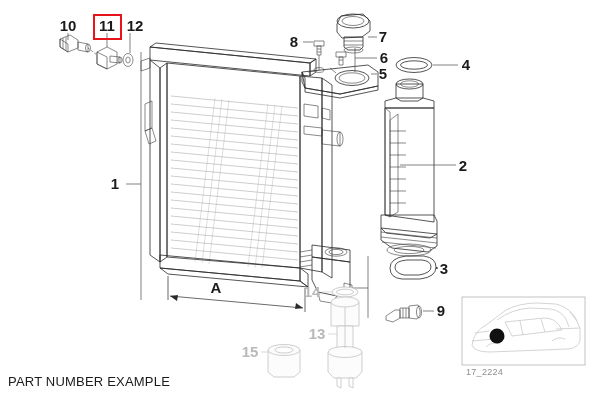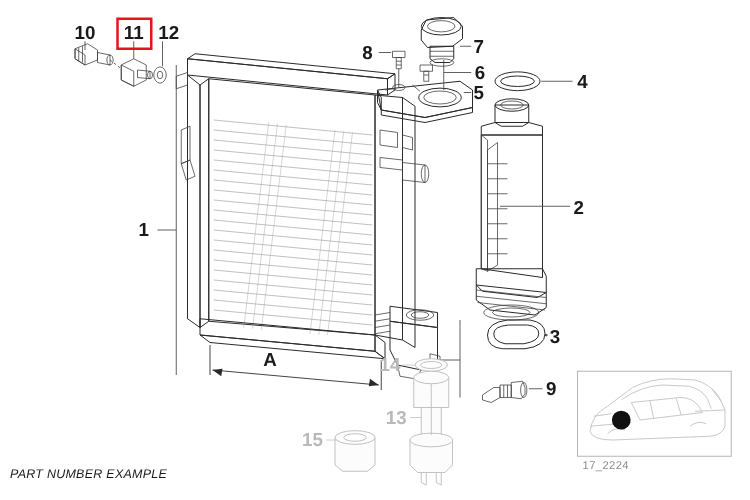--- a/index.html
+++ b/index.html
@@ -46,25 +46,24 @@
     font-family: "Liberation Sans", sans-serif;
     font-size: 9px;
     fill: #8d8d8d;
     letter-spacing: 0.3px;
   }
   .caption {
     position: absolute;
     left: 8px;
     top: 374px;
     font-family: "Liberation Sans", sans-serif;
-    font-size: 10px;
+    font-size: 13px;
     color: #1b1b1b;
     letter-spacing: 0.2px;
     white-space: nowrap;
-    font-style: italic;
   }
   .ln       { stroke:#2a2a2a; stroke-width:0.8; fill:none; }
   .ln-thin  { stroke:#3a3a3a; stroke-width:0.6; fill:none; }
   .ln-lead  { stroke:#4a4a4a; stroke-width:0.7; fill:none; }
   .ln-dim   { stroke:#2a2a2a; stroke-width:0.7; fill:none; }
   .gray     { stroke:#c2c2c2; stroke-width:0.8; fill:#ffffff; }
   .gray-f   { stroke:#c2c2c2; stroke-width:0.8; fill:#fcfcfc; }
   .gray-lead{ stroke:#c8c8c8; stroke-width:0.7; fill:none; }
   .fin      { stroke:#9a9a9a; stroke-width:0.5; fill:none; }
   .hl-box   { fill:none; stroke:#e8141b; stroke-width:2; }

